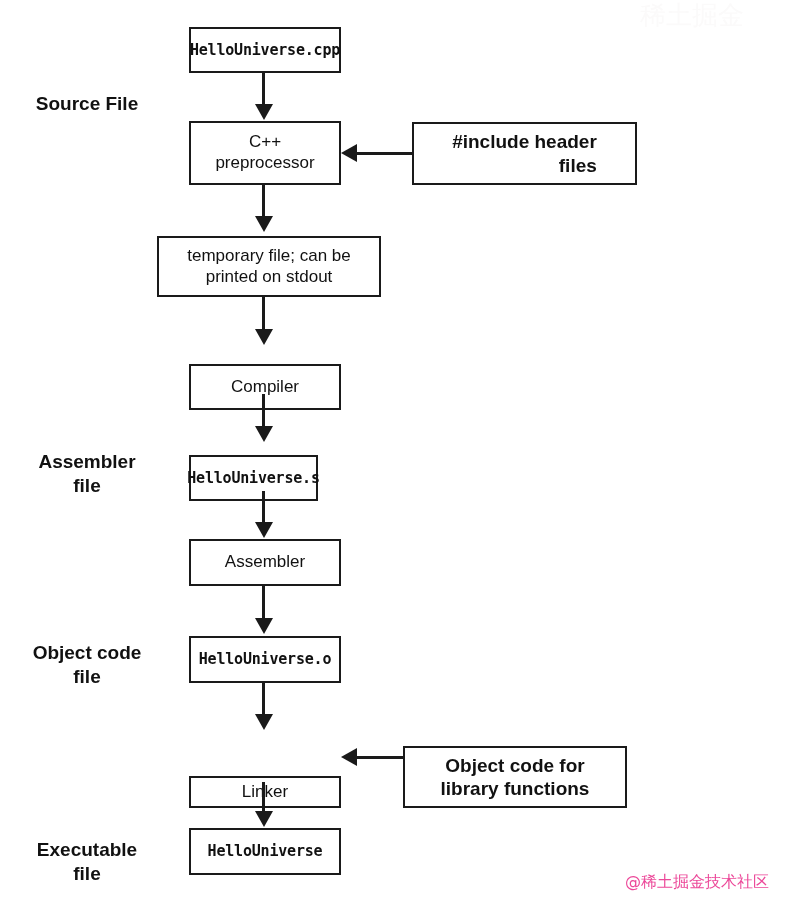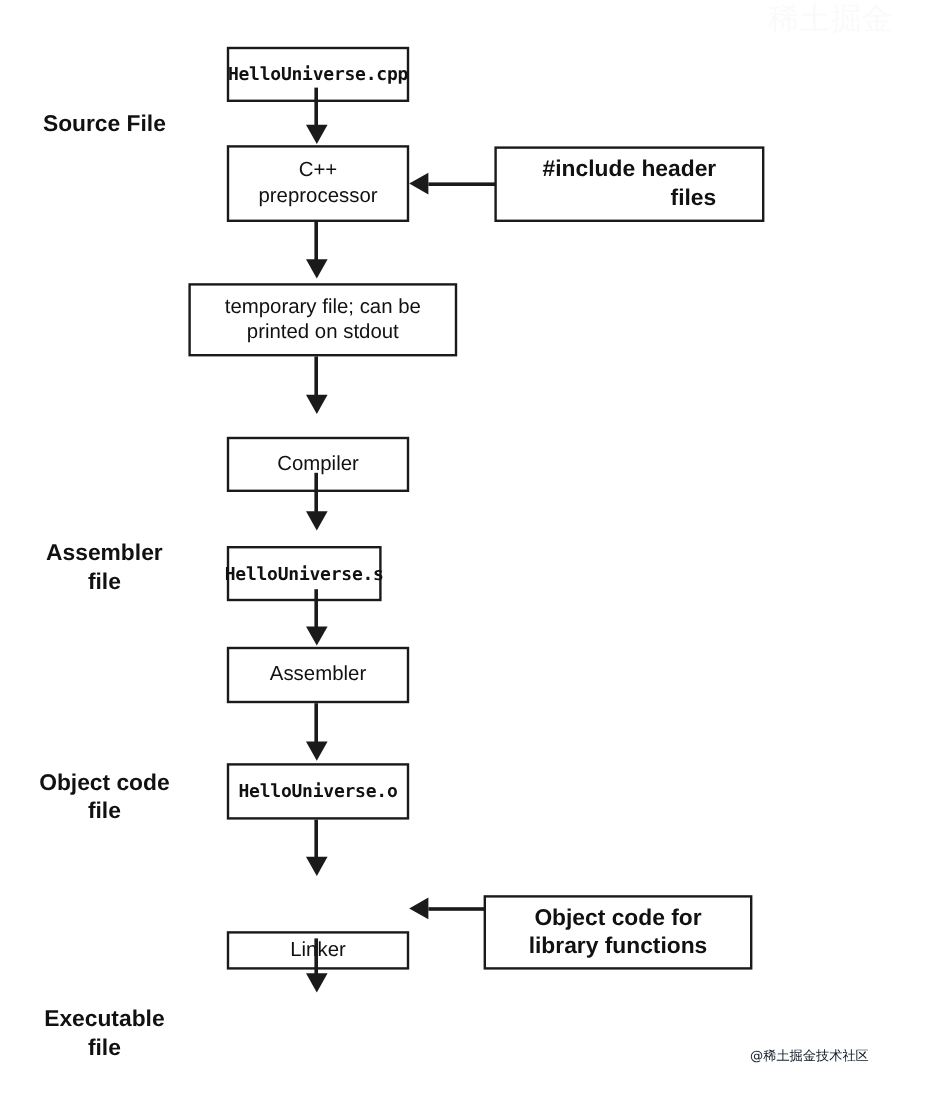--- a/index.html
+++ b/index.html
@@ -84,22 +84,22 @@
     width: 0;
     height: 0;
     border-top: 9px solid transparent;
     border-bottom: 9px solid transparent;
     border-right: 16px solid #1a1a1a;
   }
   
   .watermark {
     position: absolute;
     font-family: "DejaVu Sans", sans-serif;
-    color: #0f172a;
-    font-size: 11px;
+    color: #ec4899;
+    font-size: 16px;
     white-space: nowrap;
     user-select: none;
     text-align: right;
   }
   .watermark-faint {
     position: absolute;
     font-family: "DejaVu Sans", sans-serif;
     color: #fbfafa;
     font-size: 26px;
     white-space: nowrap;
@@ -115,21 +115,21 @@
 
   <div class="stage-label" style="top:450px; white-space:pre-line;">Assembler
 file</div>
 
   <div class="stage-label" style="top:641px; white-space:pre-line;">Object code
 file</div>
 
   <div class="stage-label" style="top:838px; white-space:pre-line;">Executable
 file</div>
 
-  <div class="node mono" style="left:189px; top:39px; width:152px; height:46px;">HelloUniverse.cpp</div>
+  <div class="node mono" style="left:189px; top:27px; width:152px; height:46px;">HelloUniverse.cpp</div>
 
   <div class="vline" style="left:262px; top:73px; height:38px;"></div>
   <div class="arrow-down" style="left:255px; top:104px;"></div>
 
   <div class="node sans" style="left:189px; top:121px; width:152px; height:64px; white-space:pre-line;">C++
 preprocessor</div>
 
   <div class="node sans-bold" style="left:412px; top:122px; width:225px; height:63px; white-space:pre-line;text-align:right;">#include header
 files</div>
   <div class="hline" style="left:357px; top:152px; width:56px;"></div>
@@ -167,18 +167,19 @@
   <div class="node sans" style="left:189px; top:776px; width:152px; height:32px;">Linker</div>
 
   <div class="node sans-bold" style="left:403px; top:726px; width:224px; height:62px; white-space:pre-line;margin-top:20px;">Object code for
 library functions</div>
   <div class="hline" style="left:357px; top:756px; width:47px;"></div>
   <div class="arrow-left" style="left:341px; top:748px;"></div>
 
   <div class="vline" style="left:262px; top:782px; height:32px;"></div>
   <div class="arrow-down" style="left:255px; top:811px;"></div>
 
+  <div class="node mono" style="left:189px; top:828px; width:152px; height:47px;">HelloUniverse</div>
 
   <div class="watermark-faint" style="left:640px; top:-2px;">稀土掘金</div>
 
   <div class="watermark" style="left:625px; top:872px;">@稀土掘金技术社区</div>
 
 </div>
 
 </body></html>

